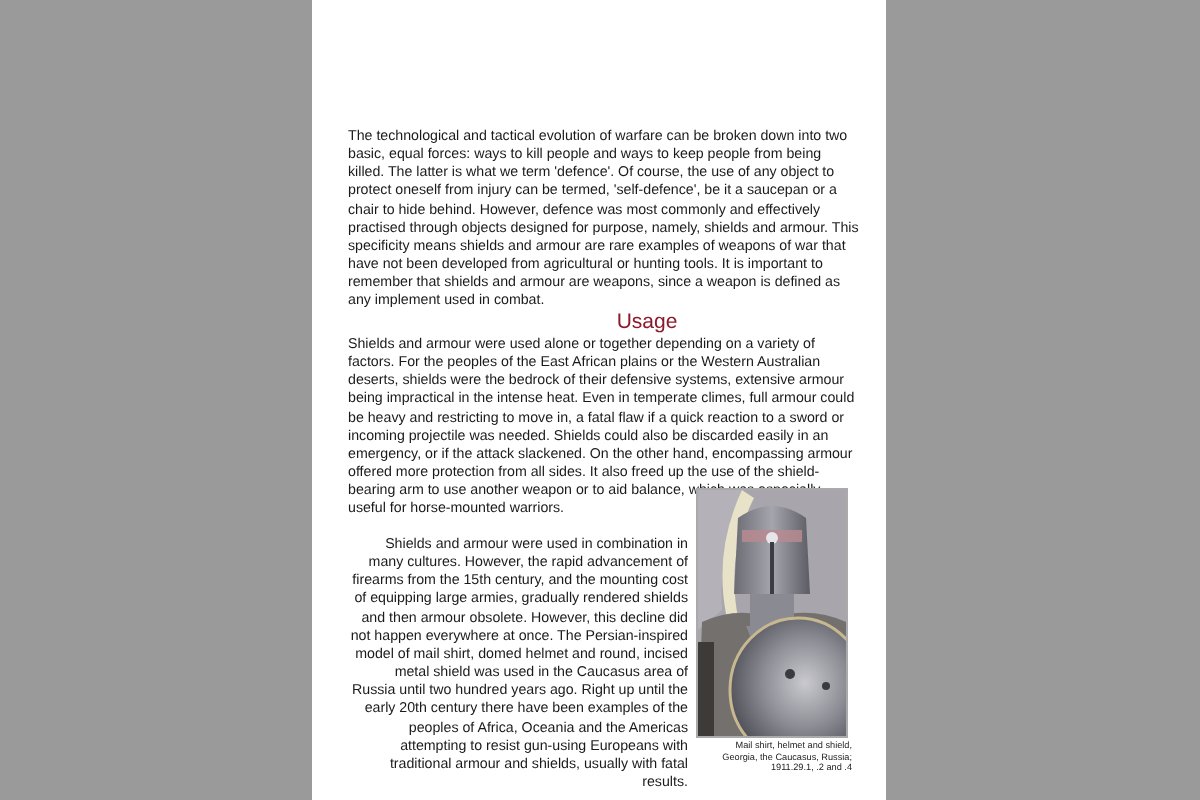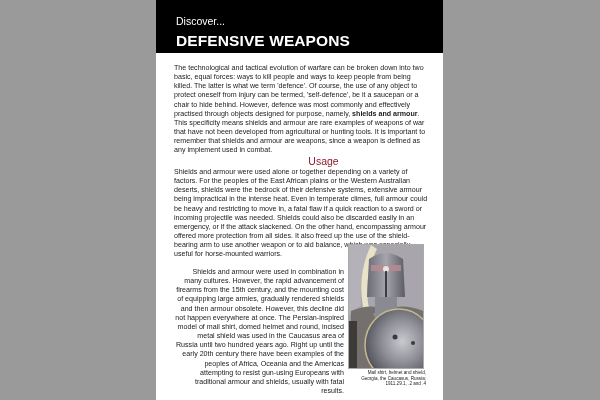--- a/index.html
+++ b/index.html
@@ -52,21 +52,21 @@
       line-height: 9.15px;
       color: #1a1a1a;
       font-family: "Liberation Sans", sans-serif;
     }
     .intro {
       position: absolute;
       left: 18px;
       top: 64px;
       width: 256px;
     }
-    .intro b { font-weight: bold; }
+    .intro b { font-weight: normal; }
     .section-heading {
       position: absolute;
       left: 0;
       top: 155px;
       width: 335px;
       text-align: center;
       font-size: 10.5px;
       color: #8b1a2b;
       font-family: "Liberation Sans", sans-serif;
     }
@@ -104,24 +104,20 @@
       line-height: 5.6px;
       color: #222;
       font-family: "Liberation Sans", sans-serif;
     }
   </style>
 </head>
 <body>
 
 <div class="page">
 
-  <div class="header">
-    <div class="kicker">Discover...</div>
-    <div class="title">DEFENSIVE WEAPONS</div>
-  </div>
 
   <div class="intro body-text"><span>The technological and tactical evolution of warfare can be broken down into two basic, equal forces: ways to kill people and ways to keep people from being killed. The latter is what we term 'defence'. Of course, the use of any object to protect oneself from injury can be termed, 'self-defence', be it a saucepan or a chair to hide behind. However, defence was most commonly and effectively practised through objects designed for purpose, namely, </span><b>shields and armour</b><span>. This specificity means shields and armour are rare examples of weapons of war that have not been developed from agricultural or hunting tools. It is important to remember that shields and armour are weapons, since a weapon is defined as any implement used in combat.</span></div>
 
   <div class="section-heading">Usage</div>
 
   <div class="usage-p1 body-text">Shields and armour were used alone or together depending on a variety of factors. For the peoples of the East African plains or the Western Australian deserts, shields were the bedrock of their defensive systems, extensive armour being impractical in the intense heat. Even in temperate climes, full armour could be heavy and restricting to move in, a fatal flaw if a quick reaction to a sword or incoming projectile was needed. Shields could also be discarded easily in an emergency, or if the attack slackened. On the other hand, encompassing armour offered more protection from all sides. It also freed up the use of the shield-bearing arm to use another weapon or to aid balance, which was especially useful for horse-mounted warriors.</div>
 
   <div class="usage-p2 body-text">Shields and armour were used in combination in many cultures. However, the rapid advancement of firearms from the 15th century, and the mounting cost of equipping large armies, gradually rendered shields and then armour obsolete. However, this decline did not happen everywhere at once. The Persian-inspired model of mail shirt, domed helmet and round, incised metal shield was used in the Caucasus area of Russia until two hundred years ago. Right up until the early 20th century there have been examples of the peoples of Africa, Oceania and the Americas attempting to resist gun-using Europeans with traditional armour and shields, usually with fatal results.</div>
 
   <div class="figure">

